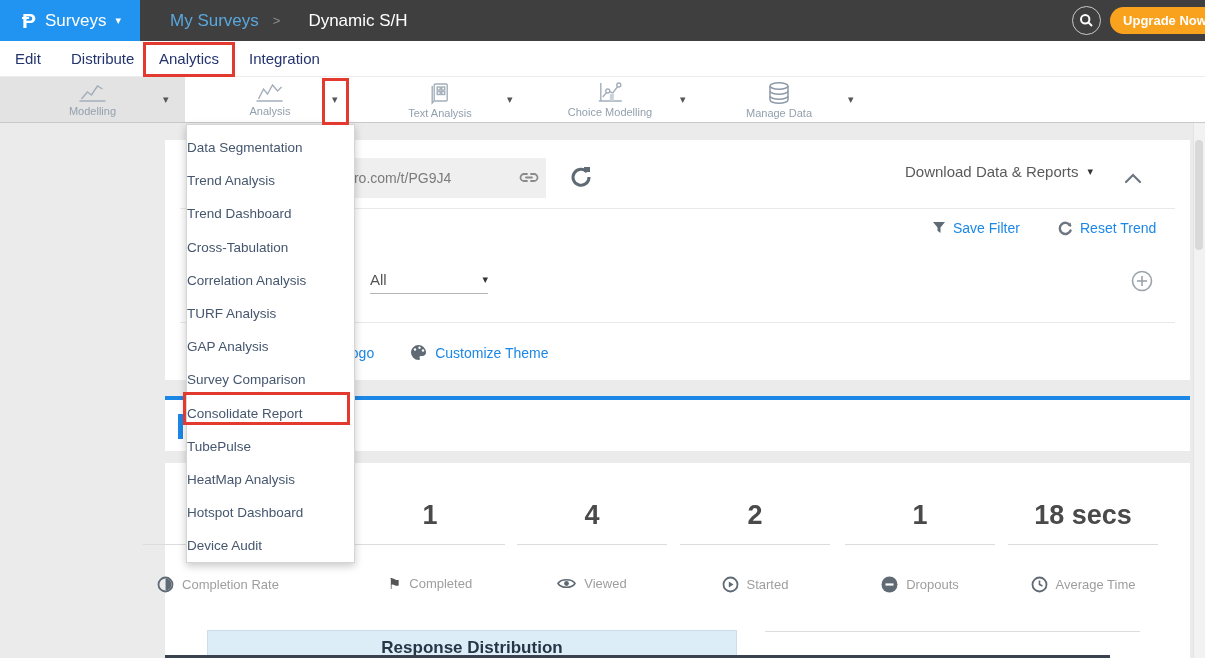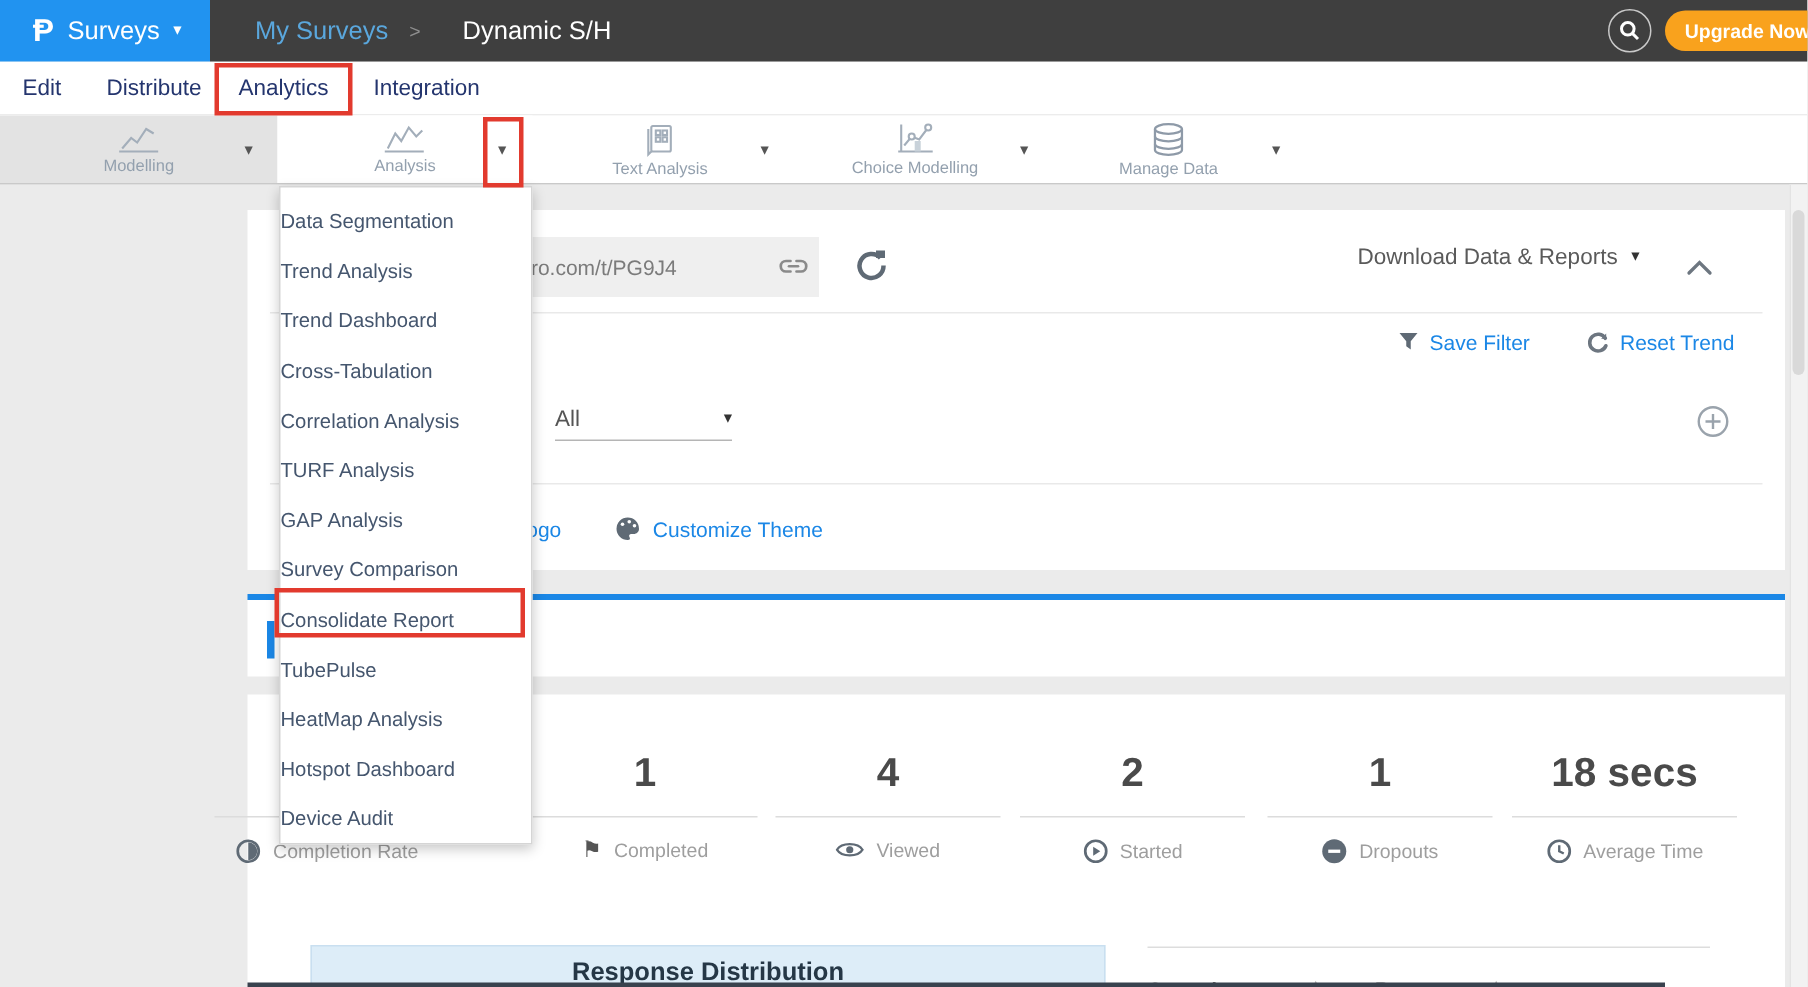--- a/index.html
+++ b/index.html
@@ -69,21 +69,21 @@
   .white-band { left:165px; top:400px; width:1025px; height:51px; background:#fff; }
   .blue-accent { left:178px; top:414px; width:5px; height:25px; background:#1b87e6; }
 
   .card-bottom { left:165px; top:463px; width:1025px; height:195px; }
 
   
   .stat-col { position:absolute; top:500px; width:160px; transform:translateX(-50%);
     display:flex; flex-direction:column; align-items:center; }
   .stat-value { font-size:27px; font-weight:bold; color:#4a4a4a; height:36px; }
   .stat-rule { width:150px; height:1px; background:#dcdcdc; margin-top:8px; }
-  .stat-label { margin-top:14px; display:flex; align-items:center; gap:8px;
+  .stat-label { margin-top:31px; display:flex; align-items:center; gap:8px;
     color:#9e9e9e; font-size:13px; }
   .flag-glyph { color:#555; font-size:15px; line-height:1; }
 
   .resp-box { left:207px; top:630px; width:530px; height:40px; background:#ddedf8;
     border:1px solid #c9dff0; display:flex; justify-content:center; padding-top:7px;
     font-size:17px; font-weight:bold; color:#253746; }
   .ctable-head { left:765px; top:631px; width:375px; height:36px; border-top:1px solid #ddd;
     display:flex; align-items:flex-end; color:#666; font-size:13px; font-weight:bold; }
   .sort-ic { display:flex; flex-direction:column; color:#b3b3b3; font-size:7px; line-height:0.9;
     margin-left:8px; cursor:pointer; }

